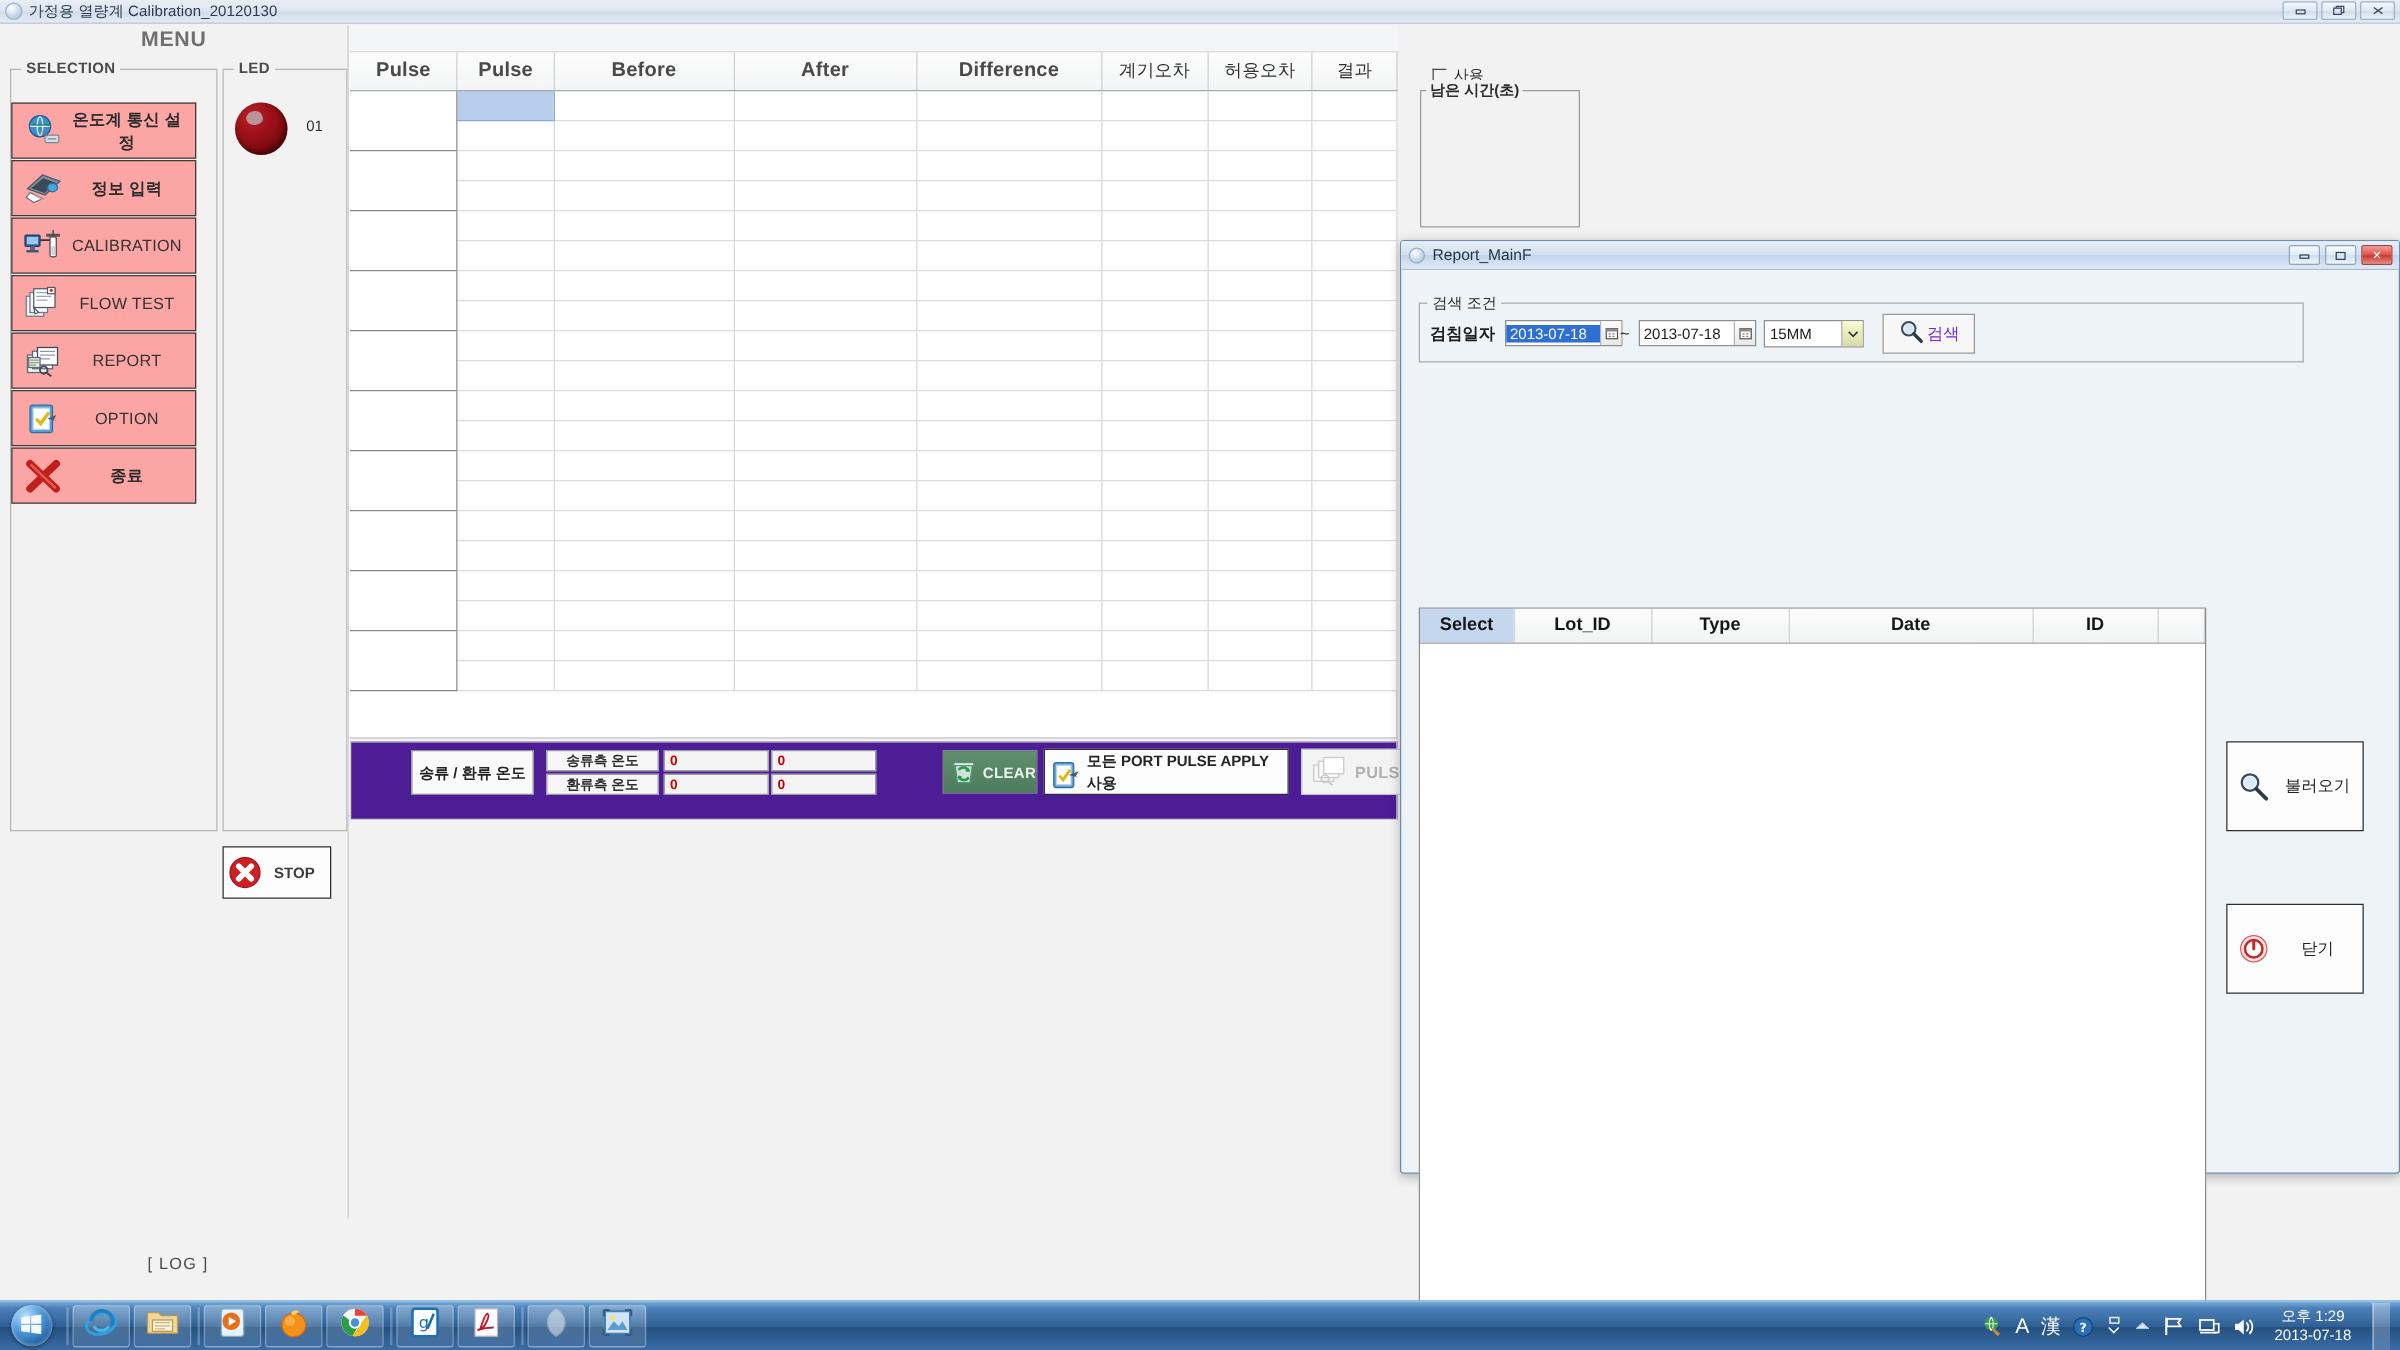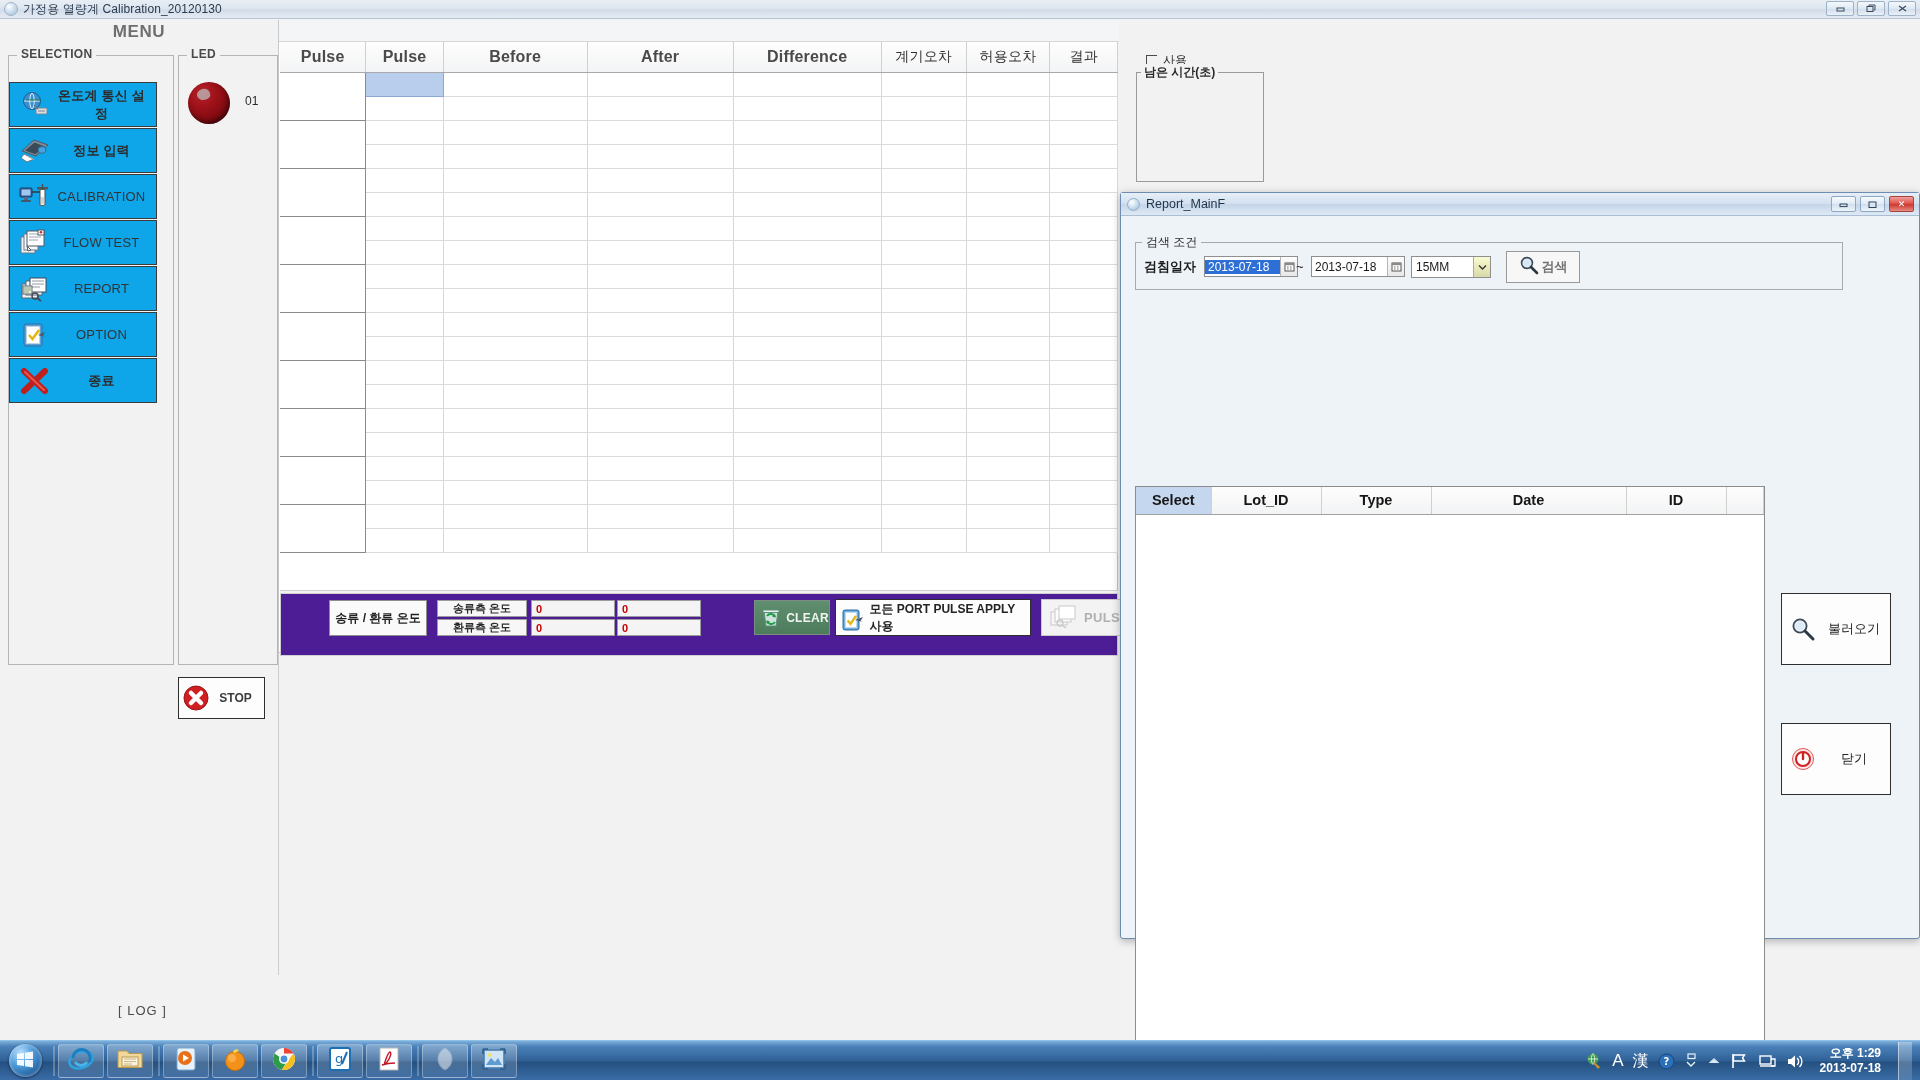--- a/index.html
+++ b/index.html
@@ -71,21 +71,21 @@
     white-space: nowrap;
   }
 
   #gb-selection { left: 8px; top: 55px; width: 166px; height: 610px; }
   #gb-led       { left: 178px; top: 55px; width: 100px; height: 610px; }
 
   
   .mbtn {
     position: absolute;
     left: 9px; width: 148px; height: 45px;
-    background: #0ea5e9;
+    background: #fca5a5;
     border: 1px solid #3c3c3c;
     display: flex; align-items: center;
     cursor: pointer;
   }
   .mbtn .mb-ico {
     width: 44px; height: 40px; margin-left: 3px;
     display: flex; align-items: center; justify-content: center;
     flex: none;
   }
   .mbtn .mb-lbl {
@@ -356,21 +356,21 @@
     border-left: 1px solid #aaa;
     display:flex; align-items:center; justify-content:center;
     font-size: 7px; color:#333;
   }
   #btn-search {
     position: absolute; left: 370px; top: 8px; width: 74px; height: 32px;
     background: #f7f7f7; border: 1px solid #999;
     display:flex; align-items:center; justify-content:center; gap:3px;
     cursor: pointer;
   }
-  #btn-search .lbl { font-size: 13px; color:#737373; font-weight:bold; }
+  #btn-search .lbl { font-size: 13px; color:#6d28d9; font-weight:normal; }
 
   #dlg-grid {
     position: absolute; left: 14px; top: 293px; width: 630px; height: 635px;
     background: #ffffff; border: 1px solid #8c8c8c;
   }
   table.dlgdgv {
     border-collapse: collapse; width: 100%; table-layout: fixed;
   }
   table.dlgdgv th {
     height: 27px;
@@ -417,22 +417,22 @@
     display:flex; align-items:center; justify-content:center;
     cursor: pointer;
   }
   .tb-sep { width: 2px; height: 30px; margin-left: 5px; background: rgba(255,255,255,.25); }
   #tray {
     position: absolute; right: 0; top: 0; height: 40px;
     display: flex; align-items: center; gap: 9px; padding-right: 8px;
   }
   #tray .ti { display:flex; align-items:center; justify-content:center; cursor:pointer; }
   #clock {
-    text-align: right; color: #ffffff; font-size: 12px; line-height: 15px;
-    margin-left: 6px; cursor: pointer; font-weight: bold;
+    text-align: center; color: #ffffff; font-size: 12px; line-height: 15px;
+    margin-left: 6px; cursor: pointer;
   }
   #showdesktop {
     width: 14px; height: 38px; margin-left: 8px;
     background: linear-gradient(to bottom, rgba(255,255,255,.35), rgba(255,255,255,.12));
     border-left: 1px solid rgba(255,255,255,.5);
     cursor: pointer;
   }
 </style>
 </head>
 <body>

